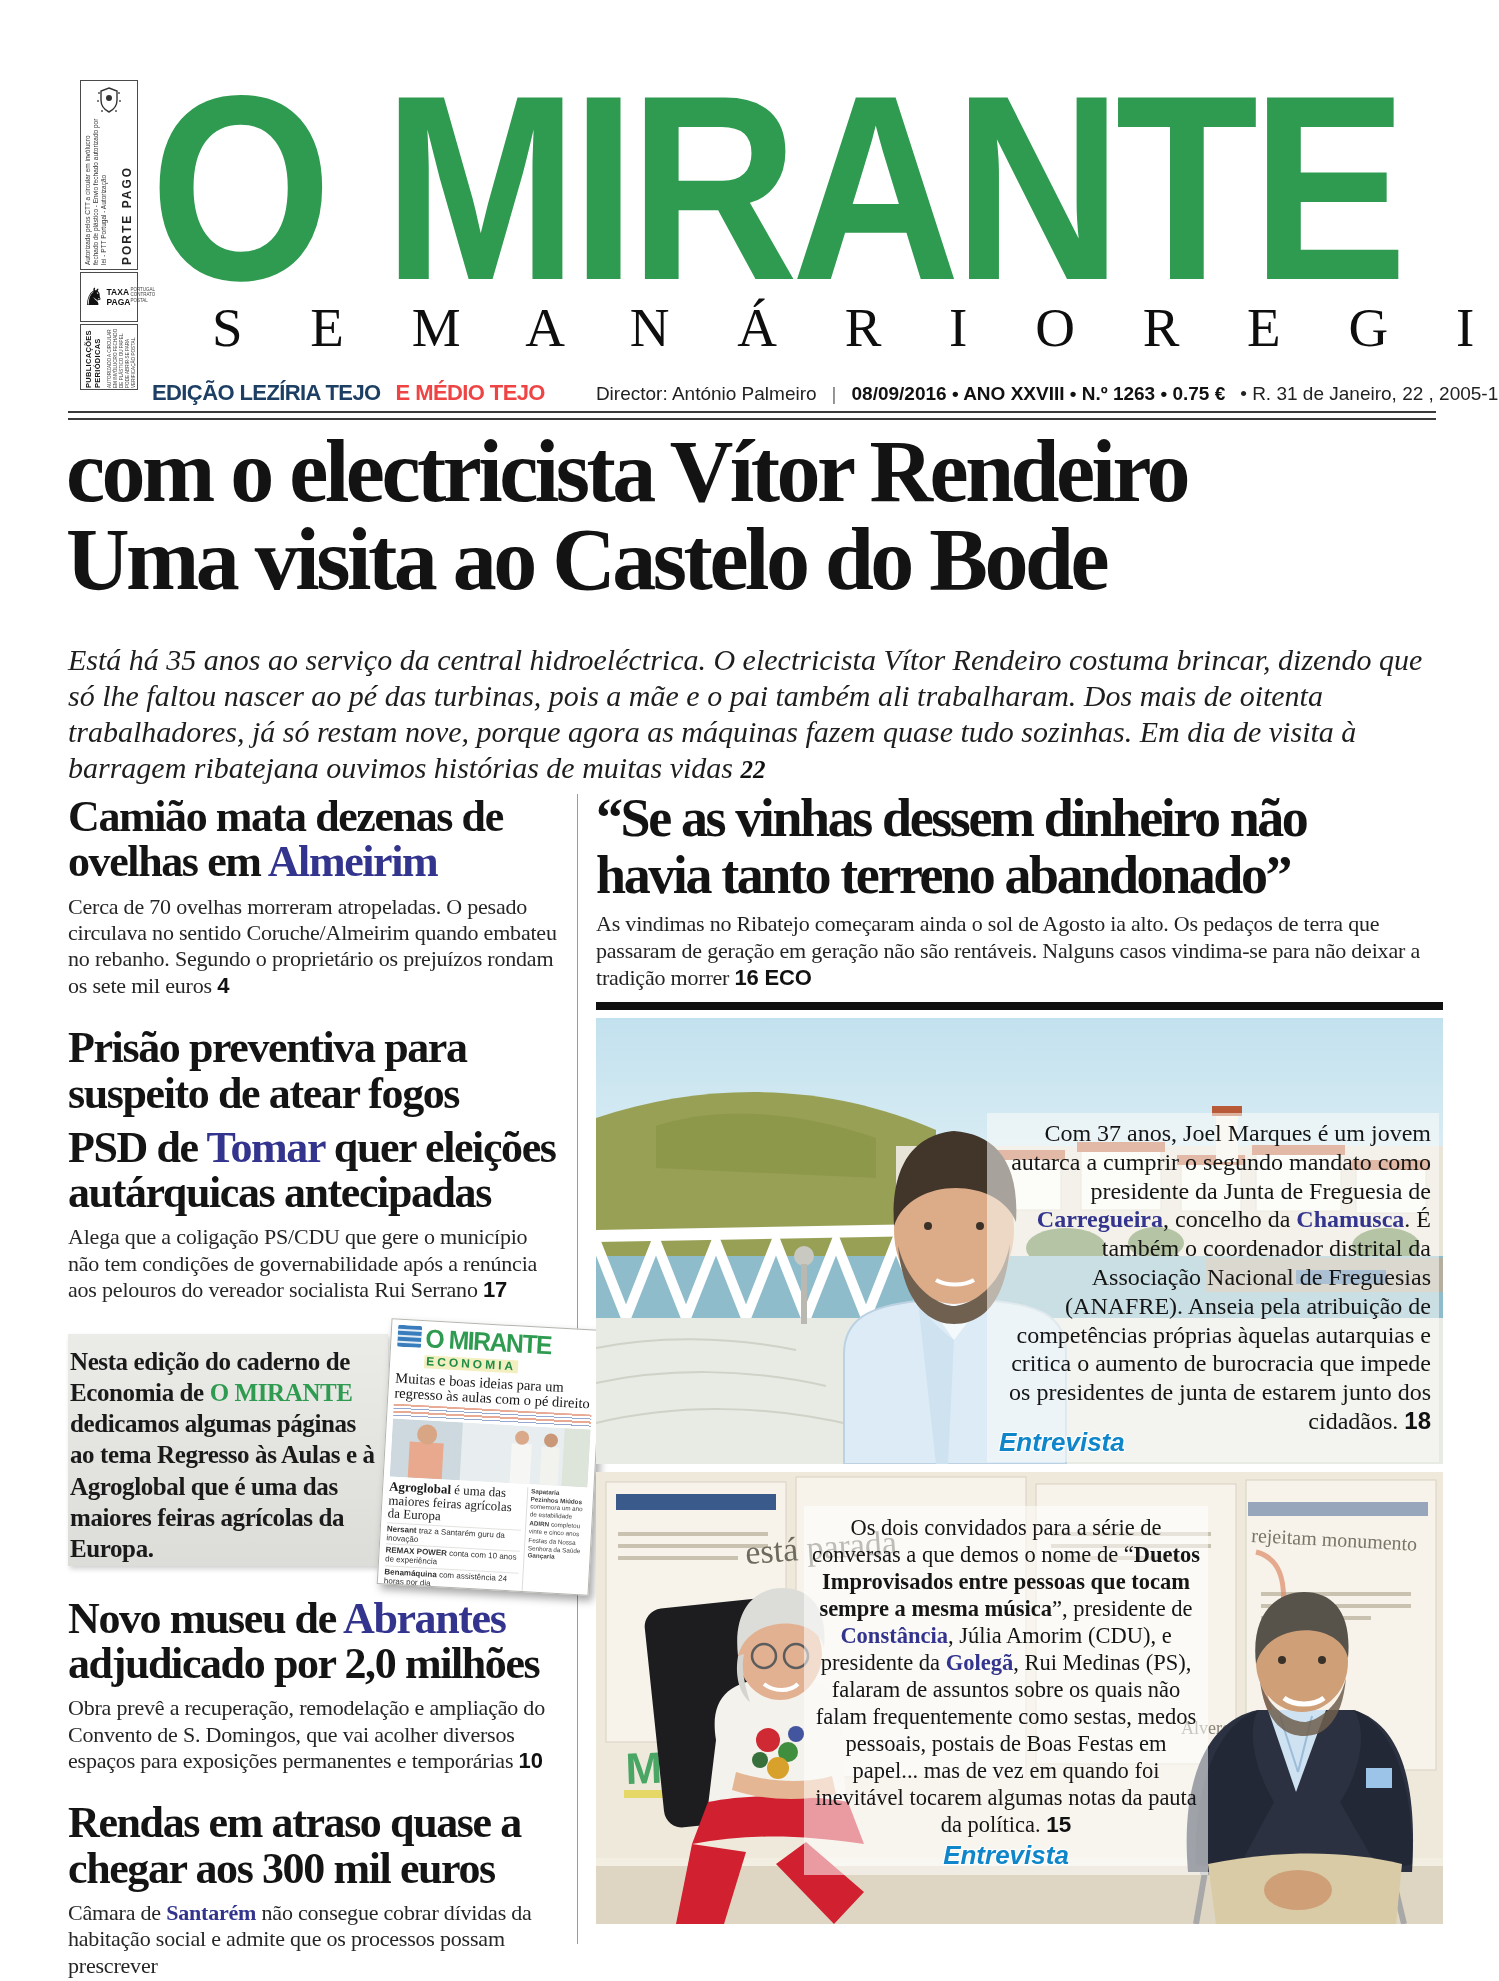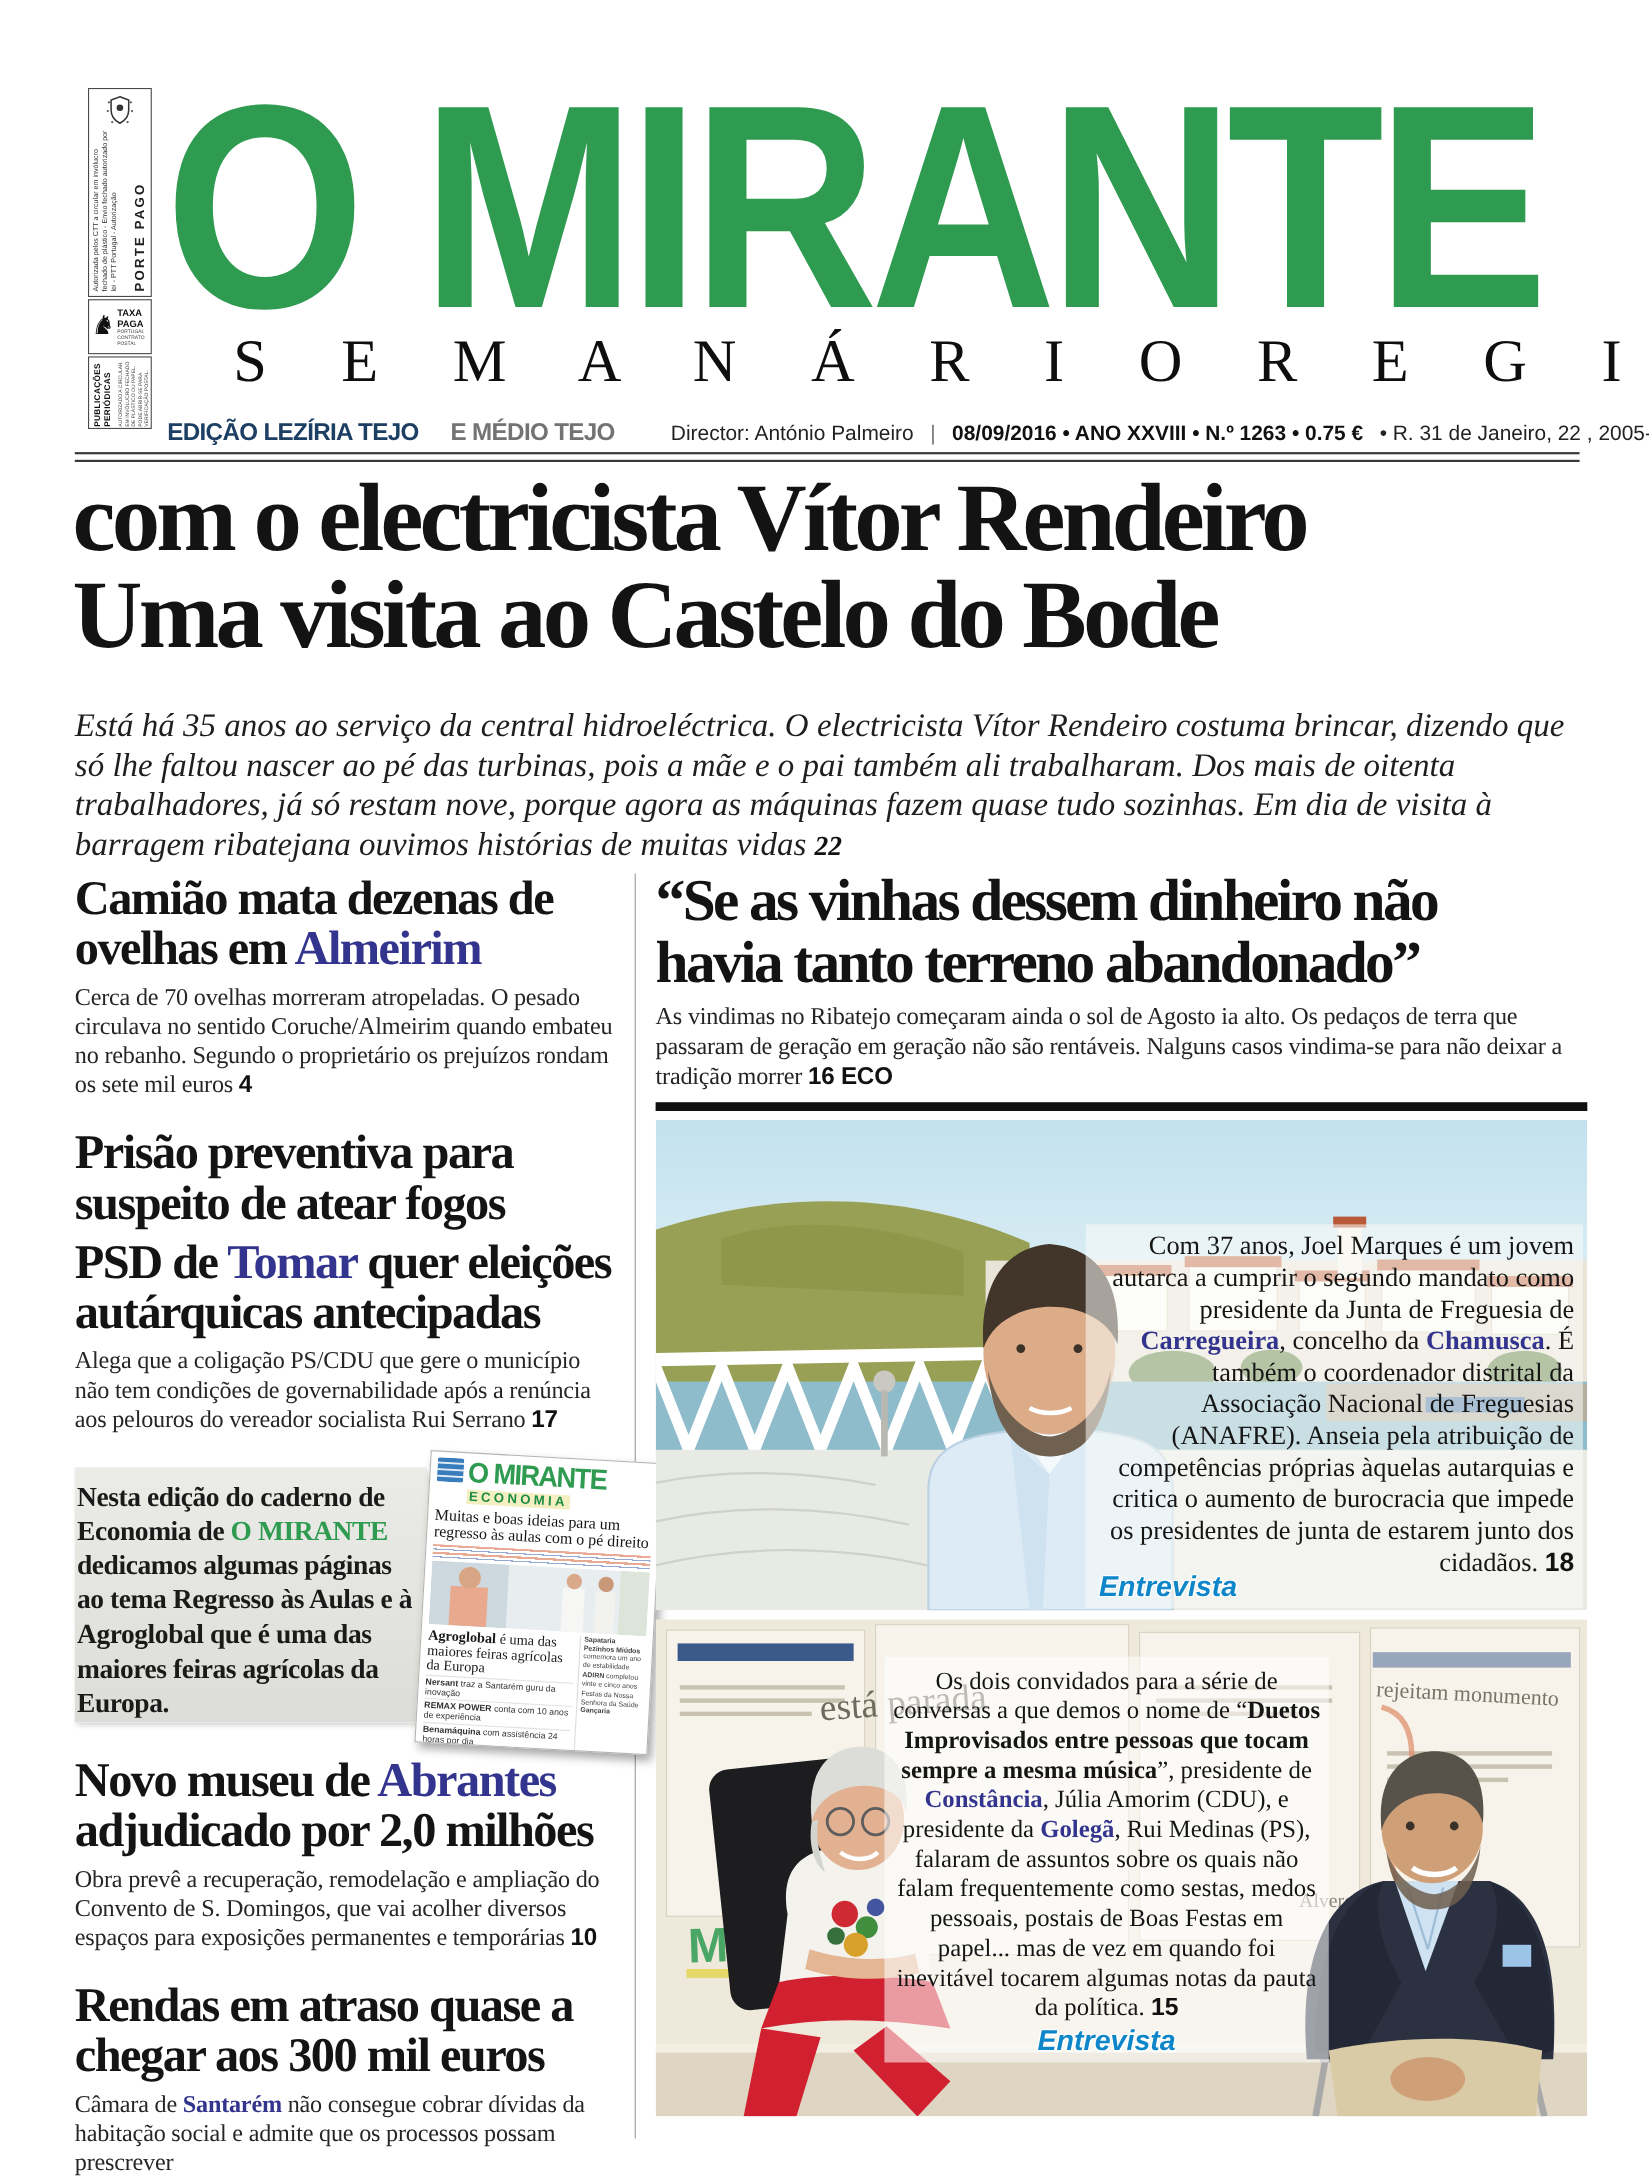--- a/index.html
+++ b/index.html
@@ -11,41 +11,41 @@
   .pbox1{top:80px;height:190px;}
   .crest{position:absolute;left:14px;top:4px;}
   .pbox1-side{position:absolute;left:3px;top:36px;height:148px;width:26px;
       writing-mode:vertical-rl;transform:rotate(180deg);
       font:6.5px/1.25 "Liberation Sans",sans-serif;color:#333;}
   .pbox1-porte{position:absolute;right:3px;top:36px;height:148px;
       writing-mode:vertical-rl;transform:rotate(180deg);
       font:700 12px "Liberation Sans",sans-serif;letter-spacing:2px;color:#222;}
   .pbox2{top:272px;height:50px;display:flex;align-items:center;gap:2px;padding:2px;}
   .horse{font-size:24px;line-height:1;transform:scaleX(-1);color:#111;}
-  .pbox2-col{display:flex;flex-direction:column;}
+  .pbox2-col{display:flex;flex-direction:row;}
   .taxa{font:700 8.5px "Liberation Sans",sans-serif;color:#111;}
   .taxa-micro{font:4.5px/1.2 "Liberation Sans",sans-serif;color:#444;}
   .pbox3{top:324px;height:66px;}
   .pbox3-t{position:absolute;left:4px;top:3px;height:60px;writing-mode:vertical-rl;transform:rotate(180deg);
       font:700 7.5px/1.15 "Liberation Sans",sans-serif;color:#111;letter-spacing:.3px;}
   .pbox3-m{position:absolute;left:26px;top:3px;height:60px;width:28px;writing-mode:vertical-rl;transform:rotate(180deg);
       font:4.6px/1.3 "Liberation Sans",sans-serif;color:#444;}
 
   
   .mast{position:absolute;left:150px;top:56px;width:1295px;height:240px;overflow:visible;white-space:nowrap;}
   .mast-inner{display:inline-block;font:700 272px/1 "Liberation Sans",sans-serif;letter-spacing:-8px;
       color:#2E9B50;transform:scale(0.86,0.97);transform-origin:left top;}
   .semanario{position:absolute;left:212px;top:300px;white-space:nowrap;
       font:400 55px/1 "Liberation Serif",serif;letter-spacing:27px;color:#0e0e0e;}
 
   
   .infobar{position:absolute;left:152px;top:380px;width:1292px;display:flex;gap:15px;align-items:baseline;
       font-family:"Liberation Sans",sans-serif;white-space:nowrap;}
   .ed-a{font-weight:700;font-size:22px;color:#1c3f63;letter-spacing:-0.6px;}
-  .ed-b{font-weight:700;font-size:22px;color:#737373;letter-spacing:-0.6px;margin-left:14px;}
+  .ed-b{font-weight:700;font-size:22px;color:#ef4444;letter-spacing:-0.6px;}
   .director{font-size:19px;color:#222;margin-left:36px;}
   .vsep{color:#777;font-size:19px;}
   .issue{font-weight:700;font-size:19px;color:#111;}
   .addr{font-size:19px;color:#222;}
 
   .rule2{position:absolute;left:68px;top:411px;width:1368px;height:9px;
       border-top:2px solid #3a3a3a;border-bottom:2px solid #3a3a3a;box-sizing:border-box;}
 
   
   .headline{position:absolute;left:66px;top:428px;width:1372px;}

